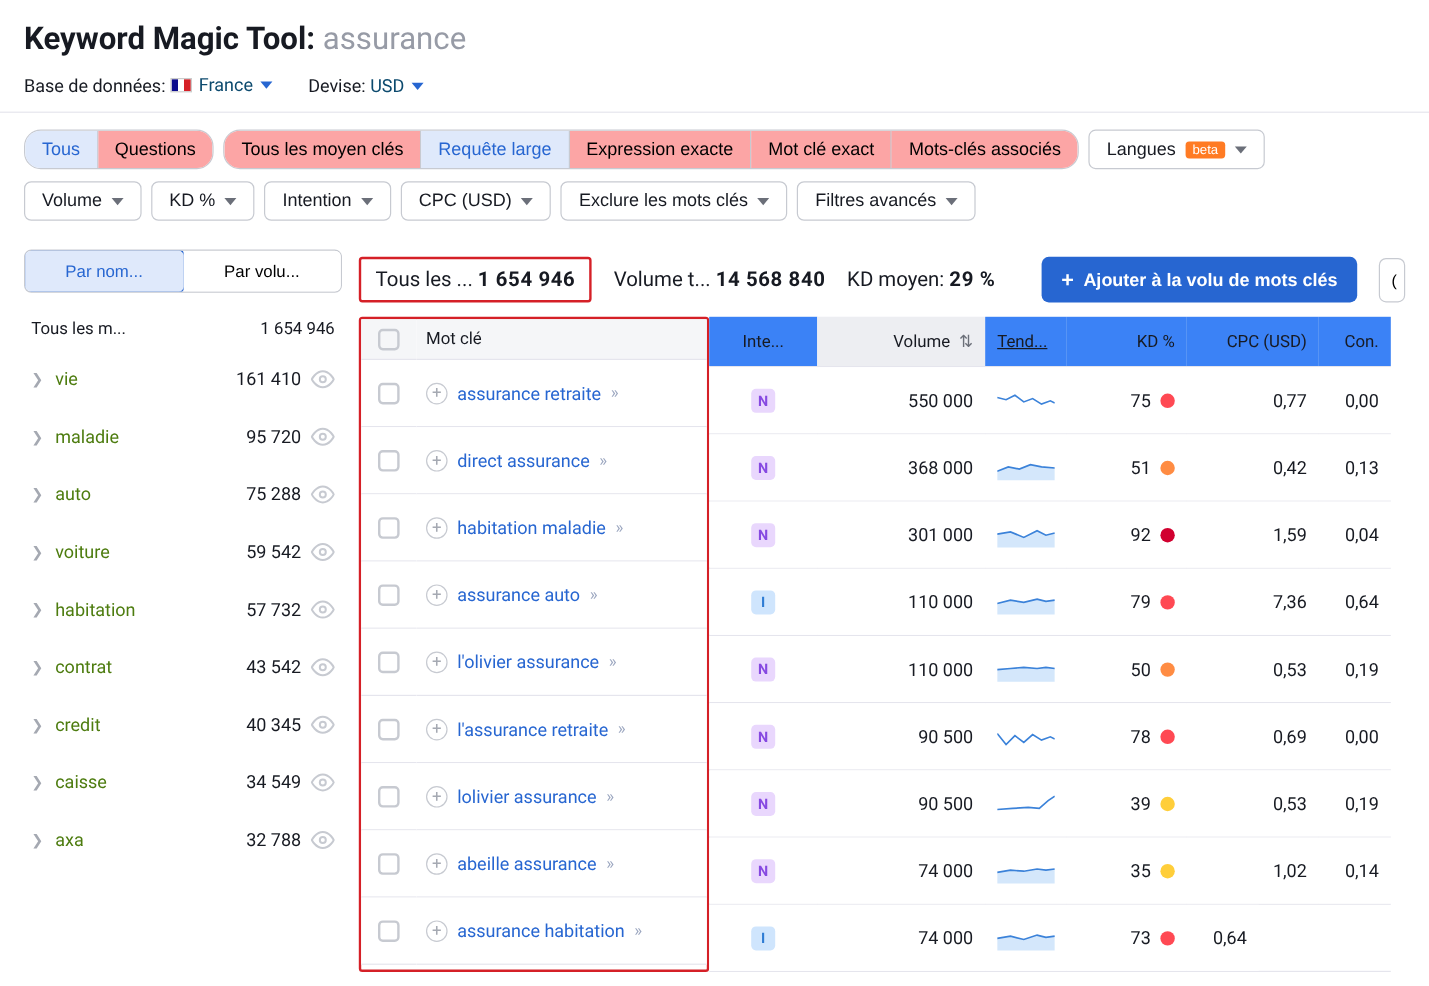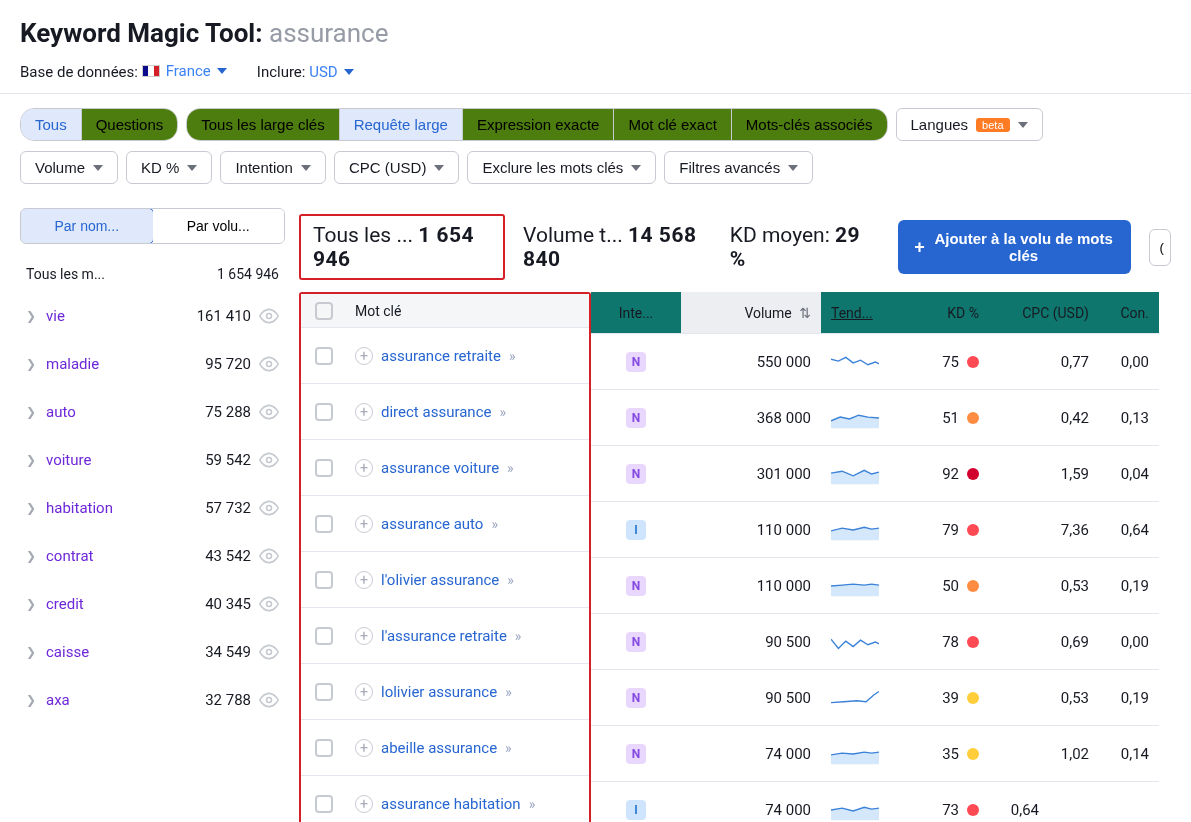--- a/index.html
+++ b/index.html
@@ -5,69 +5,69 @@
     * { box-sizing: border-box; margin: 0; padding: 0; }
     body { font-family: -apple-system, BlinkMacSystemFont, "Segoe UI", Roboto, sans-serif; font-size: 14px; color: #171A22; background: #fff; width: 1191px; }
 
     .header { padding: 18px 20px 12px; border-bottom: 1px solid #e5e5ed; }
     .title-row { display: flex; align-items: baseline; gap: 10px; margin-bottom: 14px; }
     .title { font-size: 26px; font-weight: 700; }
     .title .query { color: #979ba6; font-weight: 400; }
 
     .meta-row { display: flex; gap: 30px; align-items: center; font-size: 15px; }
     .meta-label { color: #171A22; }
-    .meta-value { color: #3b82f6; display: inline-flex; align-items: center; gap: 6px; }
+    .meta-value { color: #0c4a6e; display: inline-flex; align-items: center; gap: 6px; }
     .chevron-down { display: inline-block; width: 0; height: 0; border-left: 5px solid transparent; border-right: 5px solid transparent; border-top: 6px solid #2766d1; }
     .flag-fr { display: inline-block; width: 18px; height: 12px; background: linear-gradient(to right, #0b0b8c 33%, #fff 33% 66%, #d52027 66%); border: 1px solid #ccc; }
 
     .filters-bar { padding: 14px 20px; }
     .filter-row { display: flex; gap: 8px; align-items: center; margin-bottom: 10px; flex-wrap: wrap; }
     .pill { border: 1px solid #c7cad1; border-radius: 6px; padding: 7px 14px; font-size: 15px; cursor: pointer; background: #fff; display: inline-flex; align-items: center; gap: 8px; color: #171A22; }
     .pill-segment { display: flex; border: 1px solid #c7cad1; border-radius: 14px; overflow: hidden; }
-    .pill-segment .seg { padding: 7px 14px; font-size: 15px; cursor: pointer; background: #4d7c0f; border: none; border-right: 1px solid #c7cad1; }
+    .pill-segment .seg { padding: 7px 14px; font-size: 15px; cursor: pointer; background: #fca5a5; border: none; border-right: 1px solid #c7cad1; }
     .pill-segment .seg:last-child { border-right: none; }
     .pill-segment .seg.active { background: #dfe9fb; color: #2766d1; }
     .beta-badge { background: #ff7b24; color: #fff; border-radius: 3px; font-size: 11px; padding: 1px 6px; font-weight: 400; }
     .pill .chev-gray { display: inline-block; width: 0; height: 0; border-left: 5px solid transparent; border-right: 5px solid transparent; border-top: 6px solid #6b6f79; }
 
     .main { display: flex; gap: 14px; padding: 0 20px; }
 
     .sidebar { width: 265px; flex-shrink: 0; }
     .sort-tabs { display: flex; border: 1px solid #c7cad1; border-radius: 6px; overflow: hidden; margin-bottom: 12px; }
     .sort-tabs .tab { flex: 1; padding: 9px 10px; font-size: 14px; cursor: pointer; background: #fff; border: none; white-space: nowrap; overflow: hidden; text-overflow: ellipsis; }
     .sort-tabs .tab.active { background: #dfe9fb; color: #2766d1; border: 1px solid #2766d1; border-radius: 5px; margin: -1px; }
     .sidebar-header { display: flex; justify-content: space-between; padding: 10px 6px; font-size: 14px; color: #171A22; }
     .sidebar-item { display: flex; align-items: center; padding: 14px 6px; font-size: 15px; cursor: pointer; }
     .sb-chev { width: 14px; color: #a5a9b2; font-size: 12px; }
-    .sb-name { flex: 1; padding-left: 6px; color: #6d28d9; }
+    .sb-name { flex: 1; padding-left: 6px; color: #4d7c0f; }
     .sb-count { color: #171A22; text-align: right; font-variant-numeric: tabular-nums; margin-right: 8px; width: 70px; }
     .sb-eye { color: #c7cad1; }
     .eye-icon svg { width: 20px; height: 20px; display: block; }
 
     .content { flex: 1; min-width: 0; }
     .stats-row { display: flex; align-items: center; gap: 18px; padding: 6px 0 12px; }
     .stat-box { border: 2px solid #d52027; border-radius: 3px; padding: 7px 12px; font-size: 15px; }
-    .stat { font-size: 21px; }
+    .stat { font-size: 17px; }
     .stat .val { font-weight: 700; font-variant-numeric: tabular-nums; letter-spacing: 0.5px; }
     .btn-add { background: #2766d1; color: #fff; border: none; border-radius: 6px; padding: 10px 16px; font-size: 15px; font-weight: 600; cursor: pointer; display: inline-flex; align-items: center; gap: 8px; }
     .btn-plus { font-weight: 700; font-size: 18px; line-height: 1; }
     .gear-btn { border: 1px solid #c7cad1; border-radius: 6px; padding: 10px 6px 10px 10px; cursor: pointer; background: #fff; }
 
     .table-wrap { border: 2px solid #d52027; border-radius: 3px; display: inline-block; vertical-align: top; }
     .table-row-cont { display: flex; }
     .cell-cb { width: 46px; display: flex; align-items: center; justify-content: center; border-bottom: 1px solid #e5e5ed; background: #fff; }
     .cell-kw { width: 242px; display: flex; align-items: center; padding: 0 8px; border-bottom: 1px solid #e5e5ed; background: #fff; }
     .cell-head { background: #f5f6f8; font-weight: 400; color: #171A22; font-size: 14px; height: 34px; display: flex; align-items: center; }
     .checkbox { width: 18px; height: 18px; border: 2px solid #c7cad1; border-radius: 4px; }
 
     .right-cols { display: inline-flex; vertical-align: top; flex-direction: column; }
     .rc-row { display: flex; height: 56px; border-bottom: 1px solid #e5e5ed; }
     .rc-head { height: 42px; background: #f5f6f8; }
     .rc-cell { display: flex; align-items: center; justify-content: flex-end; padding: 0 10px; font-size: 15px; background: #fff; white-space: nowrap; }
-    .rc-head .rc-cell { background: #0f766e; font-size: 14px; }
+    .rc-head .rc-cell { background: #3b82f6; font-size: 14px; }
     .rc-head .rc-cell.sorted { background: #edeef2; }
     .col-intent { width: 90px; justify-content: center; }
     .col-volume { width: 140px; }
     .col-trend { width: 68px; justify-content: center; }
     .col-kd { width: 100px; }
     .col-cpc { width: 110px; }
     .col-com { width: 60px; }
 
     .kw-row { height: 56px; }
     .kw-link { color: #2766d1; font-size: 15px; text-decoration: none; }
@@ -102,37 +102,37 @@
   <div class="meta-row">
     <div>
       <span class="meta-label">Base de données:</span>
       <span class="meta-value">
         <span class="flag-fr"></span>
         <span>France</span>
         <span class="chevron-down"></span>
       </span>
     </div>
     <div>
-      <span class="meta-label">Inclure:</span>
+      <span class="meta-label">Devise:</span>
       <span class="meta-value">
         <span>USD</span>
         <span class="chevron-down"></span>
       </span>
     </div>
   </div>
 </div>
 
 <div class="filters-bar">
   <div class="filter-row">
     <div class="pill-segment">
       <button class="seg active">Tous</button>
       <button class="seg">Questions</button>
     </div>
     <div class="pill-segment">
-      <button class="seg">Tous les large clés</button>
+      <button class="seg">Tous les moyen clés</button>
       <button class="seg active">Requête large</button>
       <button class="seg">Expression exacte</button>
       <button class="seg">Mot clé exact</button>
       <button class="seg">Mots-clés associés</button>
     </div>
     <button class="pill">
       <span>Langues</span>
       <span class="beta-badge">beta</span>
       <span class="chev-gray"></span>
     </button>
@@ -329,21 +329,21 @@
                 <a href="#" class="kw-link">direct assurance</a>
                 <span class="dbl-chev">»</span>
               </div>
             </div>
             <div class="table-row-cont kw-row">
               <div class="cell-cb">
                 <div class="checkbox"></div>
               </div>
               <div class="cell-kw">
                 <span class="plus-circle">+</span>
-                <a href="#" class="kw-link">assurance voiture</a>
+                <a href="#" class="kw-link">habitation maladie</a>
                 <span class="dbl-chev">»</span>
               </div>
             </div>
             <div class="table-row-cont kw-row">
               <div class="cell-cb">
                 <div class="checkbox"></div>
               </div>
               <div class="cell-kw">
                 <span class="plus-circle">+</span>
                 <a href="#" class="kw-link">assurance auto</a>

